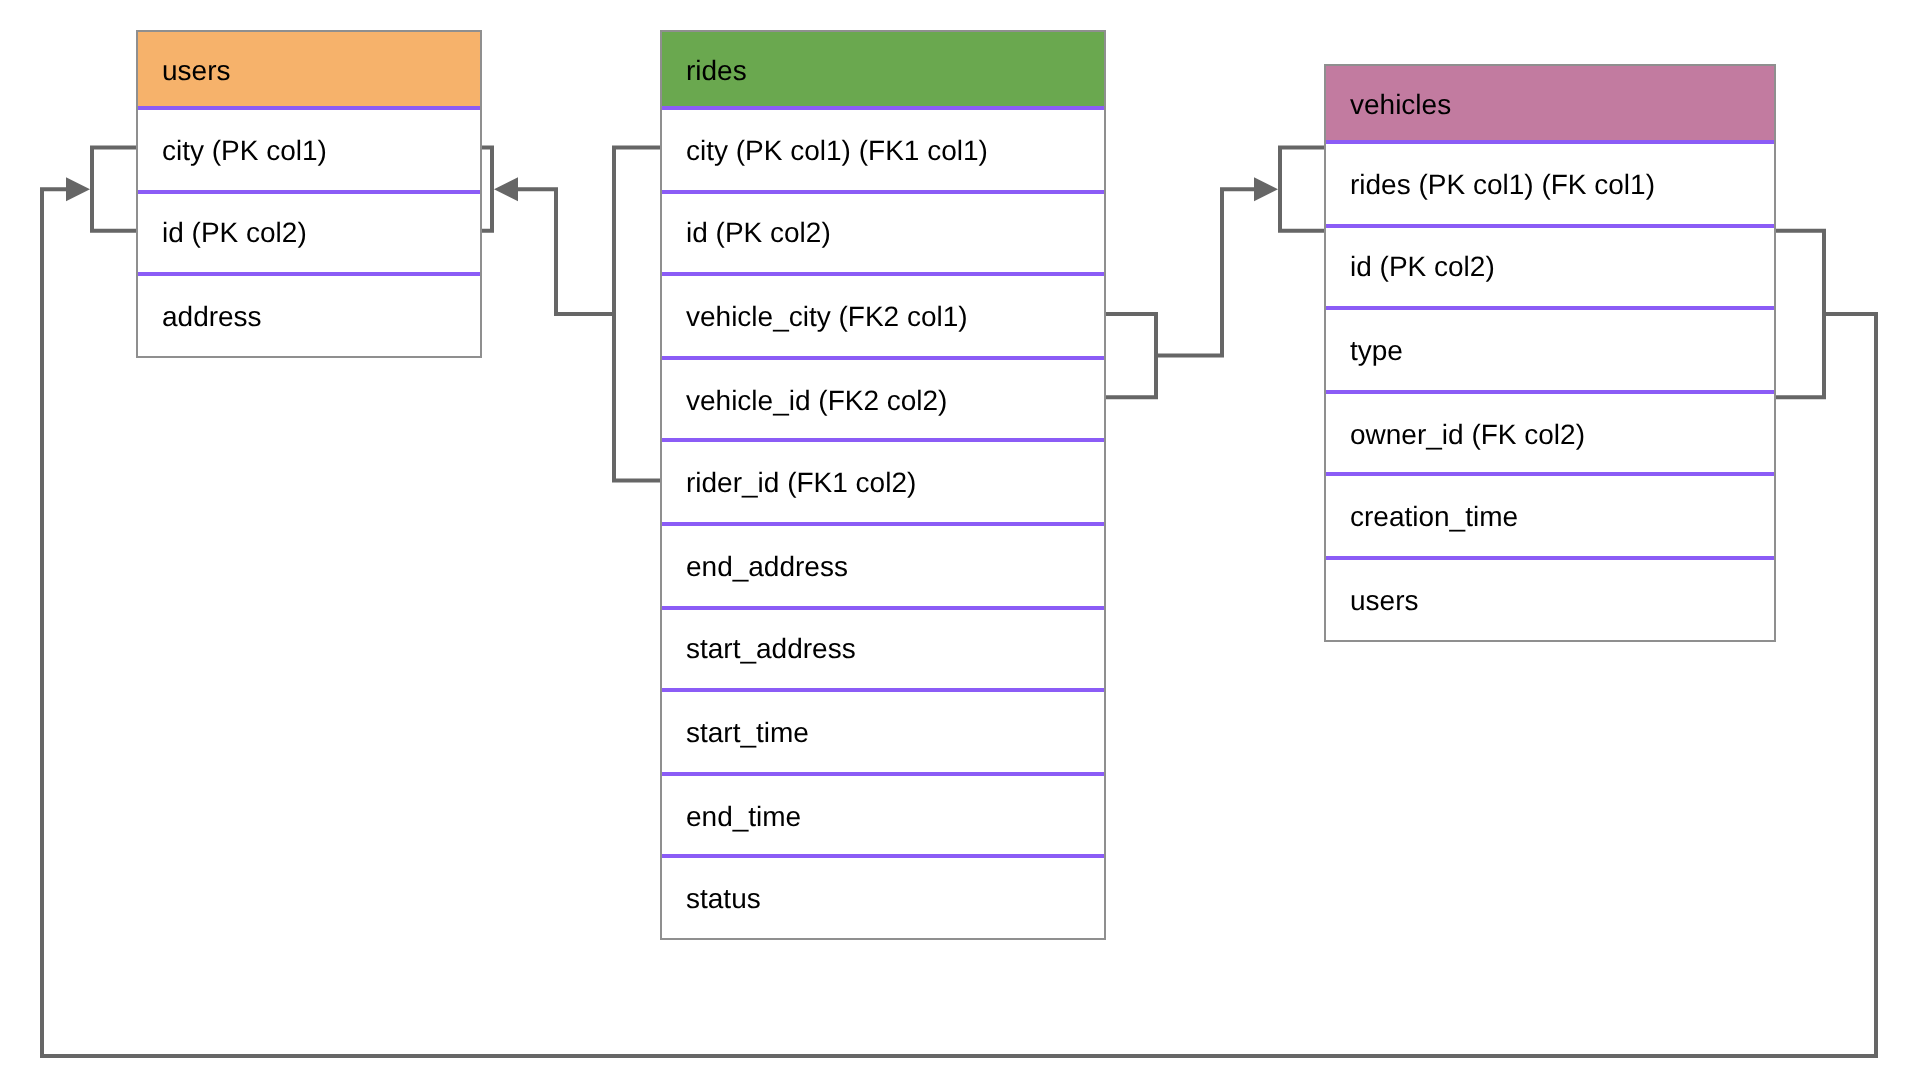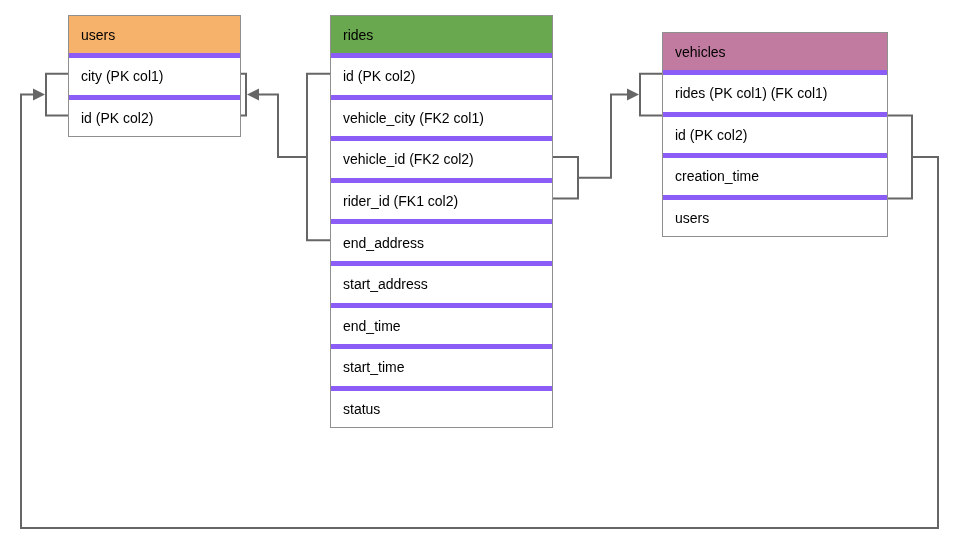--- a/index.html
+++ b/index.html
@@ -32,21 +32,21 @@
     color: #000000;
   }
   .db-table-row {
     box-sizing: border-box;
     height: 41.6px;
     display: flex;
     align-items: center;
     padding-left: 12px;
     font-size: 14px;
     color: #000000;
-    border-top: 5px solid #8b5cf6;
+    border-top: 2px solid #8b5cf6;
     background: #ffffff;
     white-space: nowrap;
     overflow: hidden;
   }
   .tbl-users    { left: 68px;  top: 15px; width: 173px; }
   .tbl-rides    { left: 330px; top: 15px; width: 223px; }
   .tbl-vehicles { left: 662px; top: 32px; width: 226px; }
   #connector-layer {
     position: absolute;
     left: 0;
@@ -103,30 +103,36 @@
 
         <div class="db-table-row">
           <span>city (PK col1)</span>
         </div>
 
         <div class="db-table-row">
           <span>id (PK col2)</span>
         </div>
 
 
+        <div class="db-table-row">
+          <span>address</span>
+        </div>
 
       </div>
   </div>
 
   <div class="db-table tbl-rides">
     <div class="db-table-header" style="background: rgb(106, 168, 79);">
       <span>rides</span>
     </div>
     <div>
 
+        <div class="db-table-row">
+          <span>city (PK col1) (FK1 col1)</span>
+        </div>
 
         <div class="db-table-row">
           <span>id (PK col2)</span>
         </div>
 
         <div class="db-table-row">
           <span>vehicle_city (FK2 col1)</span>
         </div>
 
         <div class="db-table-row">
@@ -139,25 +145,25 @@
 
         <div class="db-table-row">
           <span>end_address</span>
         </div>
 
         <div class="db-table-row">
           <span>start_address</span>
         </div>
 
         <div class="db-table-row">
+          <span>start_time</span>
+        </div>
+
+        <div class="db-table-row">
           <span>end_time</span>
-        </div>
-
-        <div class="db-table-row">
-          <span>start_time</span>
         </div>
 
         <div class="db-table-row">
           <span>status</span>
         </div>
       </div>
   </div>
 
   <div class="db-table tbl-vehicles">
     <div class="db-table-header" style="background: rgb(194, 123, 160);">
@@ -166,21 +172,27 @@
     <div>
 
         <div class="db-table-row">
           <span>rides (PK col1) (FK col1)</span>
         </div>
 
         <div class="db-table-row">
           <span>id (PK col2)</span>
         </div>
 
-
+        <div class="db-table-row">
+          <span>type</span>
+        </div>
+
+        <div class="db-table-row">
+          <span>owner_id (FK col2)</span>
+        </div>
 
         <div class="db-table-row">
           <span>creation_time</span>
         </div>
 
         <div class="db-table-row">
           <span>users</span>
         </div>
 
       </div>

